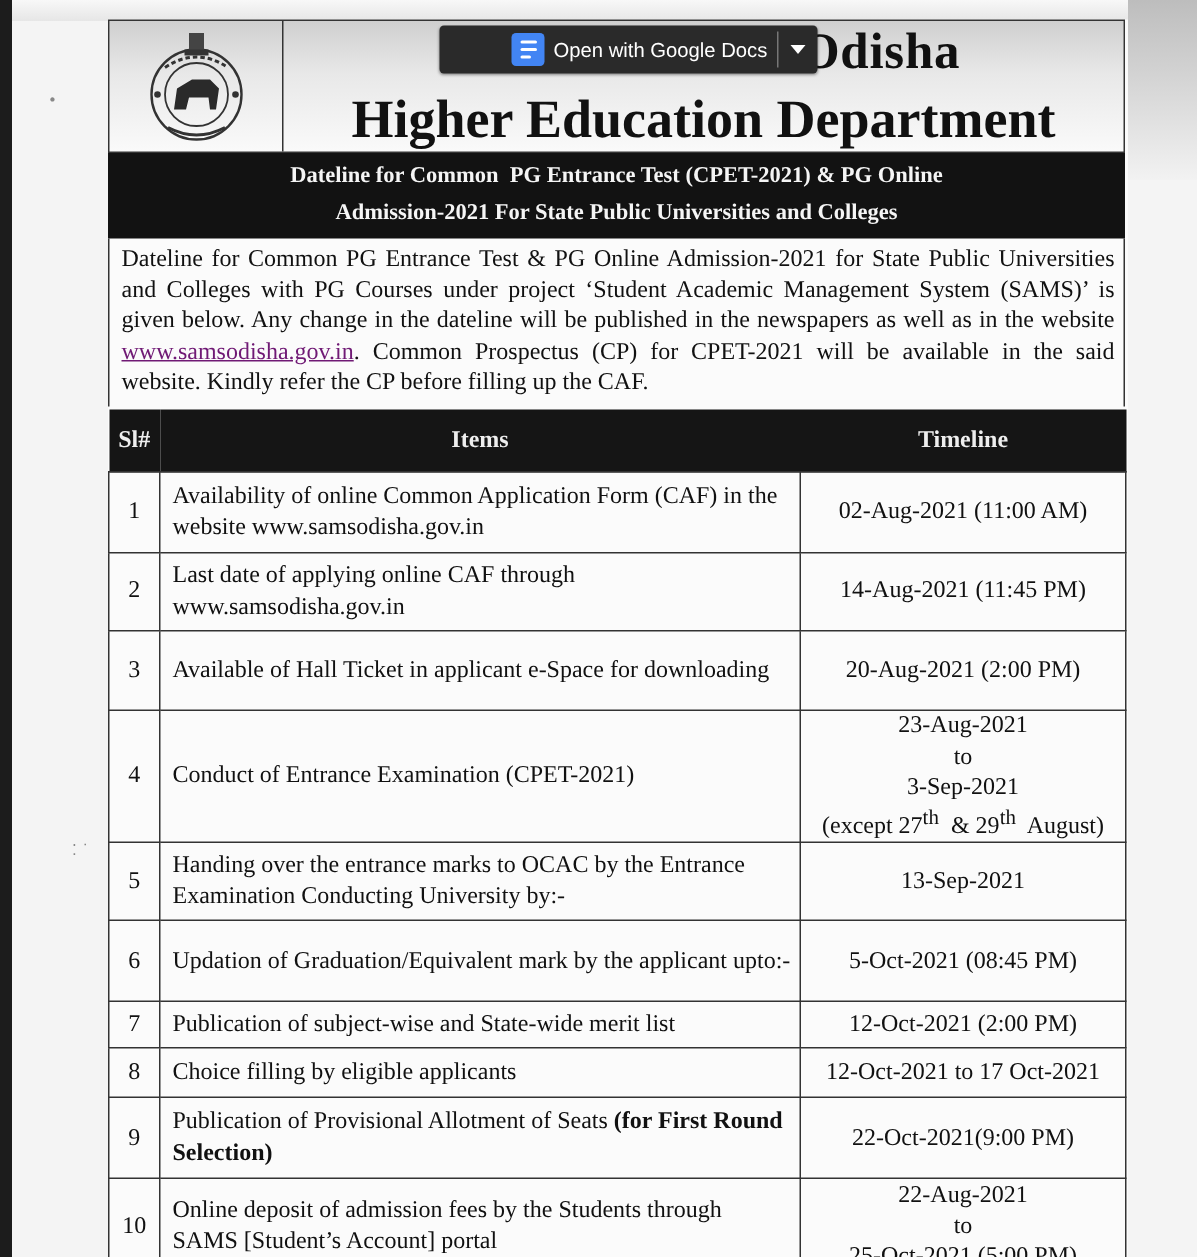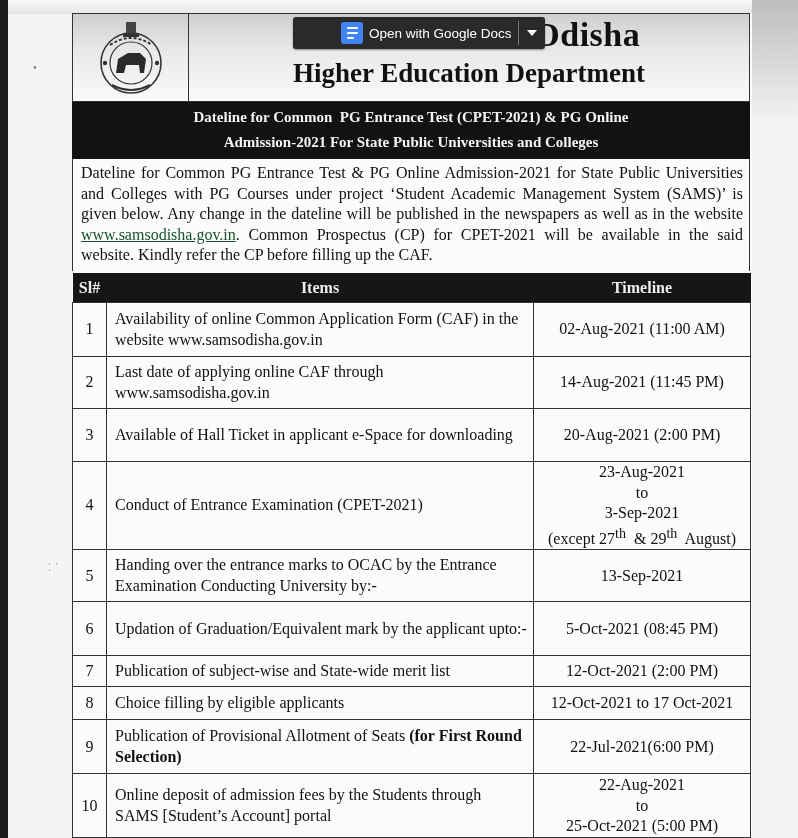--- a/index.html
+++ b/index.html
@@ -15,21 +15,21 @@
     background:linear-gradient(#bdbdbd,#f2f2f2); }
   .page { position:absolute; left:72px; top:13px; width:680px; height:825px; background:#fbfbfb; }
 
   
   .hdr { position:absolute; left:72px; top:13px; width:678px; height:89px;
     border:1.5px solid #333; box-sizing:border-box; display:flex;
     background:linear-gradient(#cfcfcf 0%, #e8e8e8 40%, #fafafa 100%); }
   .logo-cell { width:115px; border-right:1.5px solid #333; display:flex; align-items:center; justify-content:center; }
   .title-cell { flex:1; position:relative; text-align:center; }
   .gov-title { position:absolute; left:0; right:0; top:2px; font-size:34px; font-weight:bold; color:#111; letter-spacing:0.5px; }
-  .dept-title { position:absolute; left:0; right:0; top:44px; font-size:27px; font-weight:bold; color:#111; }
+  .dept-title { position:absolute; left:0; right:0; top:44px; font-size:36px; font-weight:bold; color:#111; }
 
   
   .gdocs { position:absolute; left:293px; top:17px; width:210px; height:32px;
     background:#2a2a2a; border-radius:3px; display:flex; align-items:center;
     font-family:"Liberation Sans","DejaVu Sans",sans-serif; color:#fff; font-size:13.5px; z-index:5; box-shadow:0 1px 2px rgba(0,0,0,.4);padding-left:42px; }
   .gdocs-icon { width:22px; height:22px; background:#4285f4; border-radius:3px; margin:0 6px 0 6px; display:flex; flex-direction:column; justify-content:center; align-items:center; gap:3px; }
   .gdocs-icon i { display:block; height:2px; background:#fff; border-radius:1px; }
   .gdocs-label { flex:1; white-space:nowrap; }
   .gdocs-sep { width:1px; height:24px; background:#777; }
   .gdocs-drop { width:26px; display:flex; align-items:center; justify-content:center; }
@@ -37,26 +37,26 @@
 
   
   .banner { position:absolute; left:72px; top:102px; width:678px; height:57px;
     background:#121212; color:#f5f5f5; text-align:center; font-weight:bold;
     font-size:15px; line-height:25px; padding-top:3px; box-sizing:border-box; }
 
   
   .intro { position:absolute; left:72px; top:159px; width:678px; height:112px;
     border-left:1.5px solid #333; border-right:1.5px solid #333; box-sizing:border-box;
     padding:4px 6px 0 8px; font-size:16px; line-height:20.5px; color:#111; text-align:justify; }
-  .intro a { color:#14532d; text-decoration:underline; }
+  .intro a { color:#701a75; text-decoration:underline; }
 
   
   .tbl { position:absolute; left:72px; top:273px; width:678px; border-collapse:collapse; table-layout:fixed;
     font-size:16px; color:#111; }
-  .tbl th { background:#151515; color:#eee; font-weight:bold; height:29px; font-size:16px; padding:0; }
+  .tbl th { background:#151515; color:#eee; font-weight:bold; height:41px; font-size:16px; padding:0; }
   .tbl td { border:1.5px solid #333; padding:0 6px; line-height:20.5px; vertical-align:middle; }
   .tbl td.sl { text-align:center; padding:0; }
   .tbl td.tl { text-align:center; }
   .tbl td.item { padding-left:8px; }
   .tbl td b { font-weight:bold; }
   sup { font-size:14px; }
 
   .speck { position:absolute; color:#888; font-size:10px; font-family:"DejaVu Sans",sans-serif; }
 </style>
 </head>
@@ -165,21 +165,21 @@
       <td class="tl">12-Oct-2021 (2:00 PM)</td>
     </tr>
     <tr style="height:33px">
       <td class="sl">8</td>
       <td class="item">Choice filling by eligible applicants</td>
       <td class="tl" style="padding:0 2px">12-Oct-2021 to 17 Oct-2021</td>
     </tr>
     <tr style="height:54px">
       <td class="sl">9</td>
       <td class="item"><span>Publication of Provisional Allotment of Seats </span><b>(for First Round Selection)</b></td>
-      <td class="tl">22-Jul-2021(6:00 PM)</td>
+      <td class="tl">22-Oct-2021(9:00 PM)</td>
     </tr>
     <tr style="height:64px">
       <td class="sl">10</td>
       <td class="item">Online deposit of admission fees by the Students through SAMS [Student’s Account] portal</td>
       <td class="tl">
         <div>22-Aug-2021</div>
         <div>to</div>
         <div>25-Oct-2021 (5:00 PM)</div>
       </td>
     </tr>

